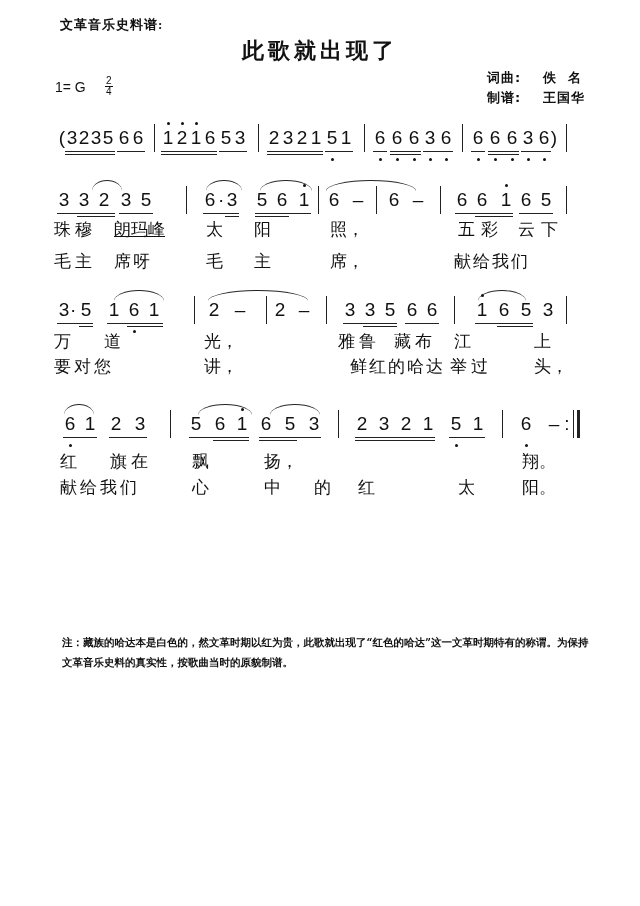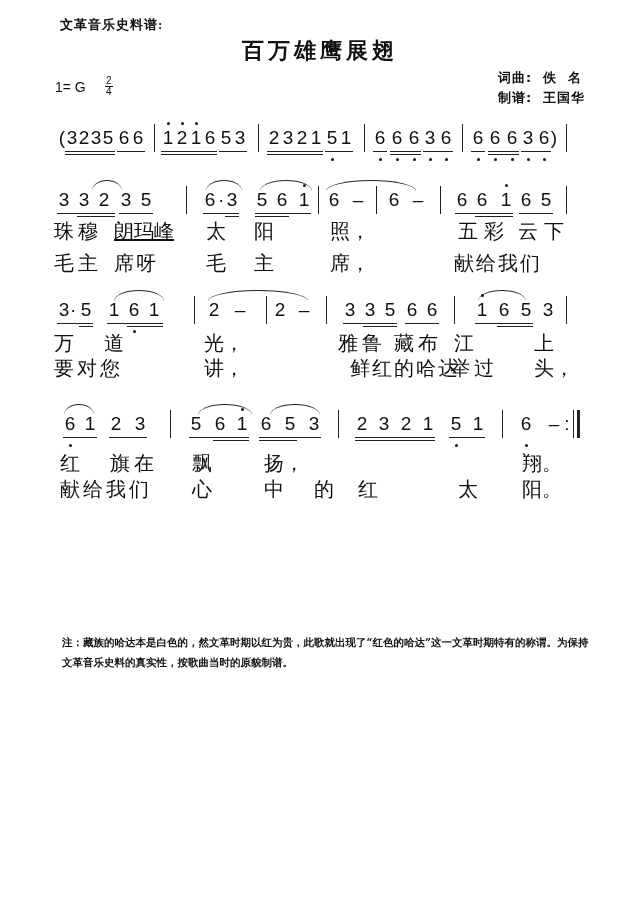--- a/index.html
+++ b/index.html
@@ -5,39 +5,39 @@
   html, body { margin:0; padding:0; background:#fff; }
   body { width:640px; height:906px; position:relative; overflow:hidden; font-family:"DejaVu Sans", sans-serif; color:#111; }
   .abs { position:absolute; }
   .series { left:60px; top:16px; font-family:Liberation Serif, serif; font-size:13px; font-weight:bold; letter-spacing:1px; }
   .title { left:0; width:640px; top:36px; text-align:center; font-family:"DejaVu Serif", serif; font-size:22px; font-weight:bold; letter-spacing:4px; }
   .key { left:55px; top:76px; font-family:"Liberation Sans", sans-serif; font-size:14px; display:flex; align-items:center; gap:19px; }
   .frac { display:inline-flex; flex-direction:column; align-items:center; font-size:10px; line-height:10px; }
   .frac .bar { width:8px; height:1px; background:#111; }
   .credits { left:487px; top:68px; font-family:"DejaVu Sans", sans-serif; font-size:13px; font-weight:bold; line-height:20px; letter-spacing:1px; }
   .credits .row { display:flex; }
-  .credits .lbl { width:56px;text-align:center; }
+  .credits .lbl { width:56px; }
 
   .line { left:58px; width:540px; height:44px; }
   .note { position:absolute; font-family:"Liberation Sans", sans-serif; font-size:19px; top:10px; width:12px; text-align:center; line-height:20px; }
   .note .dotup { position:absolute; top:-6px; left:50%; width:3px; height:3px; margin-left:-1.5px; border-radius:50%; background:#111; }
   .note .dotdn { position:absolute; bottom:-13px; left:50%; width:3px; height:3px; margin-left:-1.5px; border-radius:50%; background:#111; }
   .ul { position:absolute; height:1px; background:#222; }
   .bl { position:absolute; top:6px; width:1px; height:28px; background:#222; }
   .bl.thick { width:3px; }
   .slur { position:absolute; height:10px; border-top:1.3px solid #222; border-radius:50% 50% 0 0 / 100% 100% 0 0; }
-  .lyr { position:absolute; left:58px; width:540px; height:24px; font-family:"DejaVu Serif", serif; font-size:20px; }
+  .lyr { position:absolute; left:58px; width:540px; height:24px; font-family:"DejaVu Serif", serif; font-size:17px; }
   .lyr span { position:absolute; top:0; }
   .footnote { left:62px; top:632px; width:530px; font-family:"DejaVu Serif", serif; font-size:10.5px; font-weight:bold; line-height:20px; }
 </style>
 </head>
 <body>
 
 <div class="abs series">文革音乐史料谱:</div>
-<div class="abs title">百万雄鹰展翅</div>
+<div class="abs title">此歌就出现了</div>
 <div class="abs key">
   <span>1= G</span>
   <span class="frac">
     <span>2</span>
     <span class="bar"></span>
     <span>4</span>
   </span>
 </div>
 <div class="abs credits">
   <div class="row">

